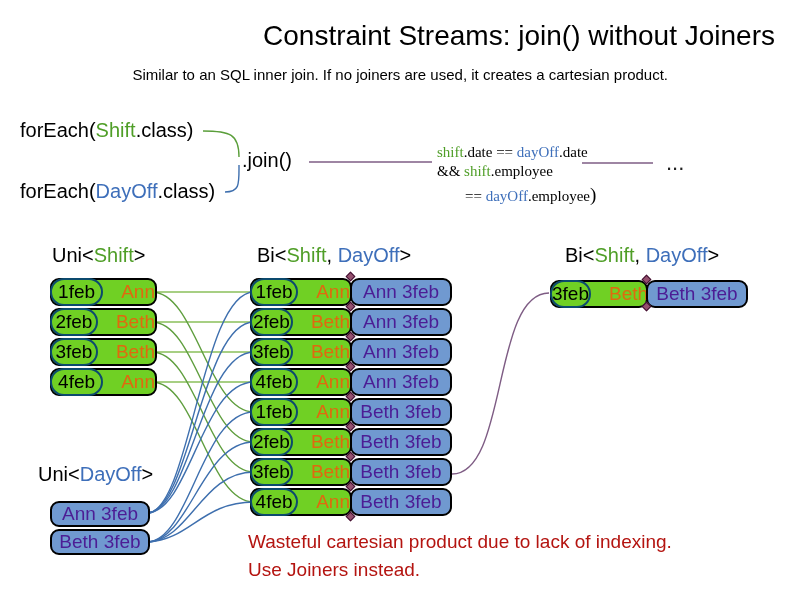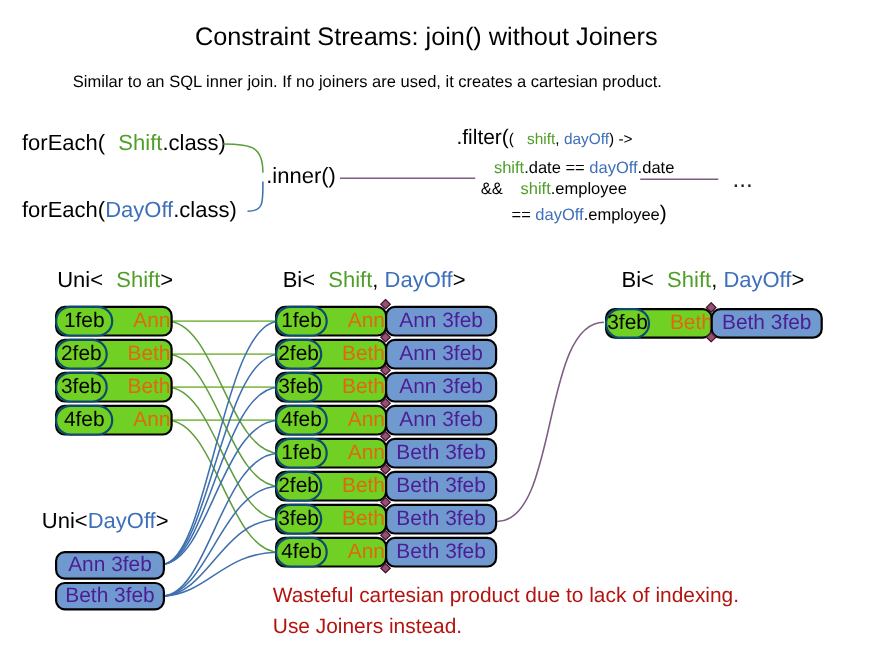--- a/index.html
+++ b/index.html
@@ -1,26 +1,26 @@
 <!DOCTYPE html>
 <html style="--green_box: #70d024; --blue_box: #7099d0; --orange_text: #e0690f; --code_green: #4f9e27; --code_blue: #3e6fba; --line_green: #72a844; --line_blue: #3e6fae; --line_purple: #7e5c84; --note_red: #b41410; --diamond: #95506e;"><head>
 <meta charset="utf-8">
 <style>
   html,body{margin:0;padding:0;}
   body{
     width:800px;height:600px;position:relative;background:#ffffff;
     font-family:"Liberation Sans",sans-serif;color:#000;overflow:hidden;
   }
   .abs{position:absolute;}
-  .title{top:20px;left:0;width:775px;text-align:center;font-size:23px;letter-spacing:0;}
-  .subtitle{top:66px;left:0;width:668px;text-align:center;font-size:15px;}
+  .title{top:20px;left:0;width:775px;text-align:right;font-size:28px;letter-spacing:0;}
+  .subtitle{top:66px;left:0;width:668px;text-align:right;font-size:15px;}
   .code{font-size:20px;white-space:nowrap;}
   .small{font-size:14px;}
-  .med{font-size:15px;}
-  .g{color:var(--code_green);margin-left:12px;}
+  .med{font-size:15px;font-family:Liberation Serif, serif;}
+  .g{color:var(--code_green);}
   .b{color:var(--code_blue);}
   .hdr{font-size:20px;white-space:nowrap;}
   .lines-svg{position:absolute;left:0;top:0;z-index:1;}
   .row{position:absolute;display:flex;z-index:2;}
   .pill{display:flex;align-items:stretch;box-sizing:border-box;border:2px solid #000;border-radius:9px;height:28px;}
   .pill.green{background:var(--green_box);}
   .pill.blue{background:var(--blue_box);}
   .datecell{box-sizing:border-box;border:2px solid #0c4a6e;border-radius:14px;margin:-2px;
     display:flex;align-items:center;justify-content:center;font-size:19px;background:var(--green_box);}
   .namecell{flex:1;display:flex;align-items:center;justify-content:center;font-size:19px;color:var(--orange_text);padding-left:20px;}
@@ -65,24 +65,23 @@
   <path d="M452,474 C508,474 492,293 549,293" fill="none" stroke="#7e5c84" stroke-width="1.4"></path>
 </svg>
 
 <div class="abs title">Constraint Streams: join() without Joiners</div>
 <div class="abs subtitle">Similar to an SQL inner join. If no joiners are used, it creates a cartesian product.</div>
 
 <div class="abs code" style="left:20px;top:119px;"><span>forEach(</span><span class="g">Shift</span><span>.class)</span></div>
 
 <div class="abs code" style="left:20px;top:180px;"><span>forEach(</span><span class="b">DayOff</span><span>.class)</span></div>
 
-<div class="abs code" style="left:242px;top:149px;">.inner()</div>
+<div class="abs code" style="left:242px;top:149px;">.join()</div>
 
 <div class="abs" style="left:415px;top:115px;width:260px;height:100px;">
-  <div class="abs" style="left:0;top:0;font-size:19px;white-space:nowrap;"><span>.filter(</span><span class="small">(</span><span class="small g">shift</span><span class="small">, </span><span class="small b">dayOff</span><span class="small">) -&gt;</span></div>
   <div class="abs med" style="left:22px;top:29px;white-space:nowrap;"><span class="g">shift</span><span>.date == </span><span class="b">dayOff</span><span>.date</span></div>
   <div class="abs med" style="left:50px;top:69px;white-space:nowrap;"><span>== </span><span class="b">dayOff</span><span>.employee</span><span style="font-size:19px;">)</span></div>
   <div class="abs med" style="left:22px;top:48px;white-space:nowrap;"><span>&amp;&amp; </span><span class="g">shift</span><span>.employee</span></div>
 </div>
 
 <div class="abs ellipsis" style="left:666px;top:150px;">...</div>
 
 <div class="abs hdr" style="left:52px;top:244px;"><span>Uni&lt;</span><span class="g">Shift</span><span>&gt;</span></div>
 
 <div class="abs hdr" style="left:257px;top:244px;"><span>Bi&lt;</span><span class="g">Shift</span><span>, </span><span class="b">DayOff</span><span>&gt;</span></div>

